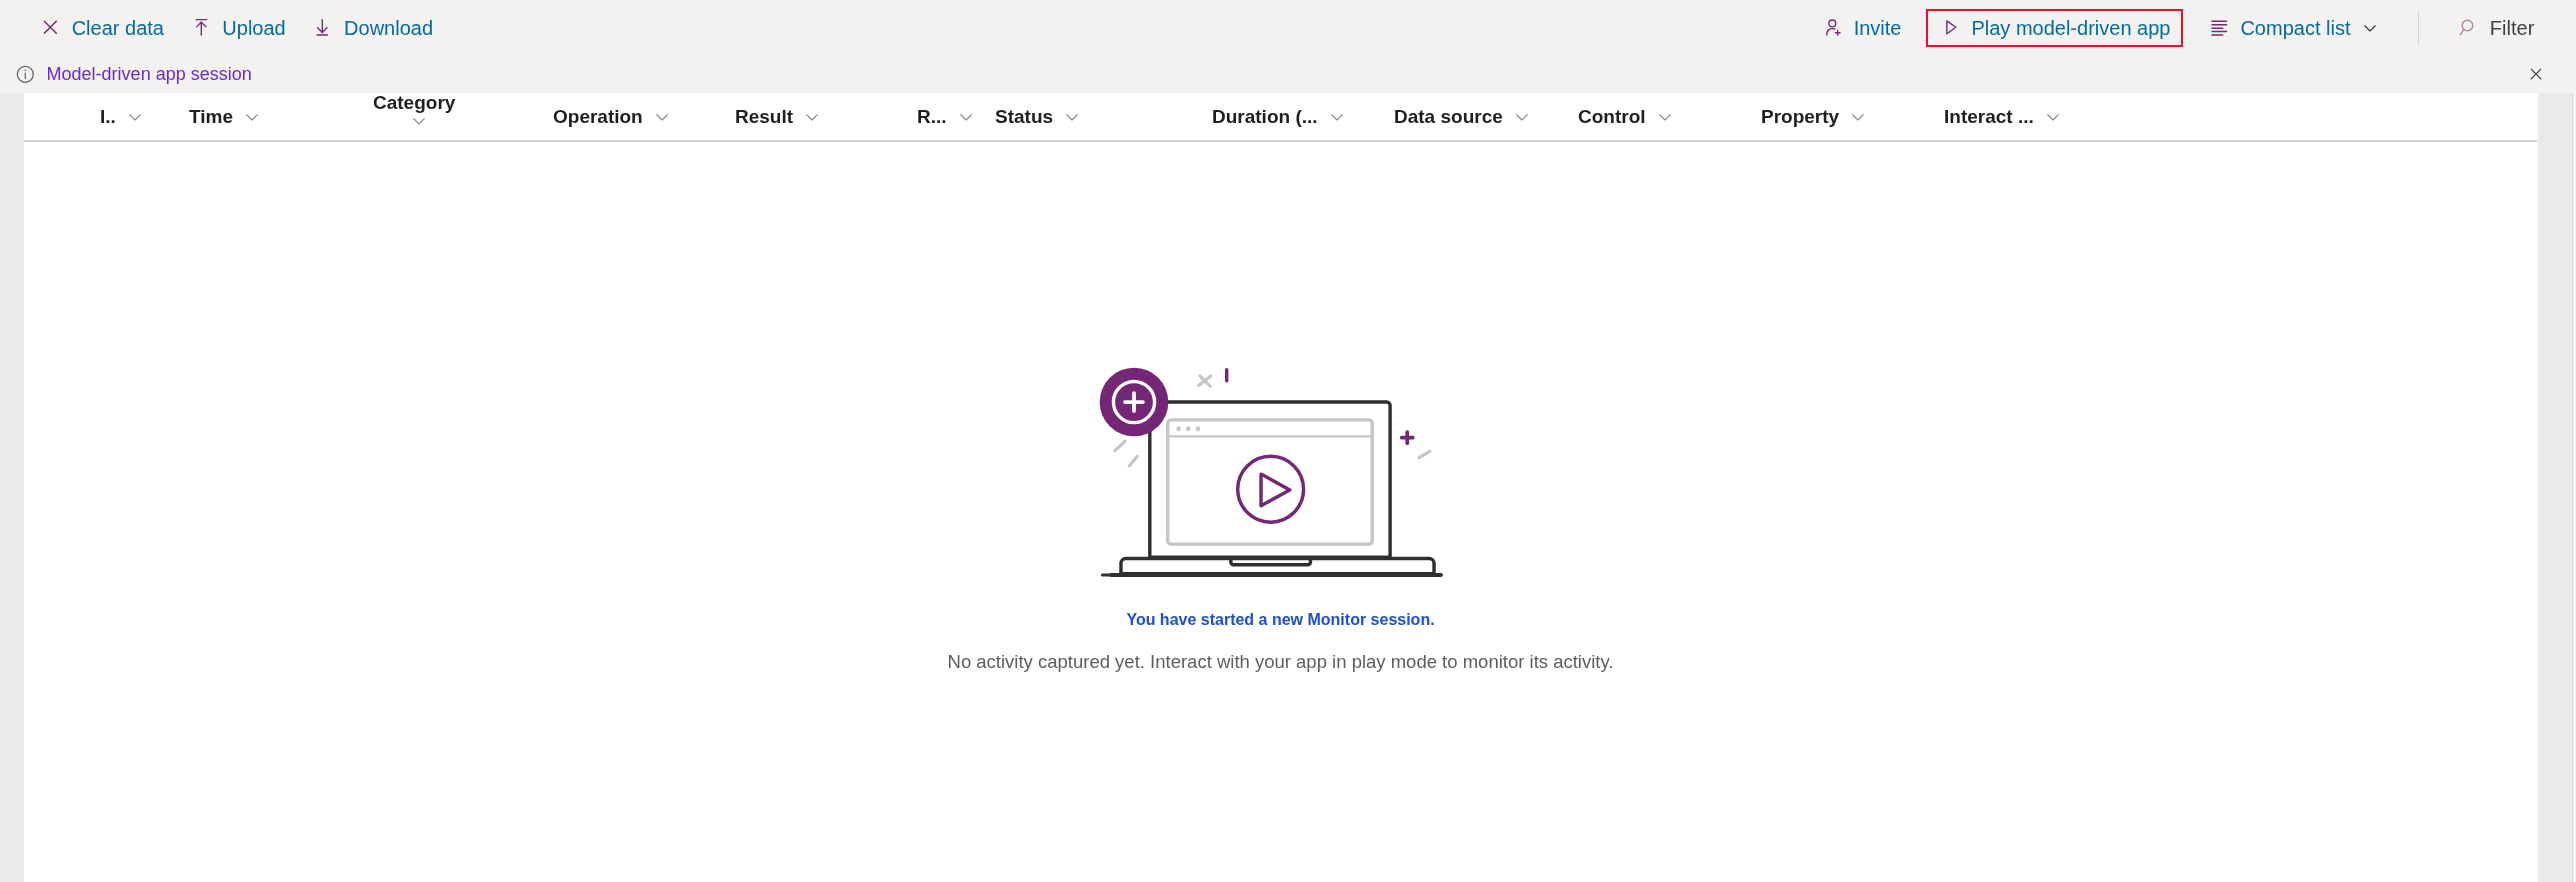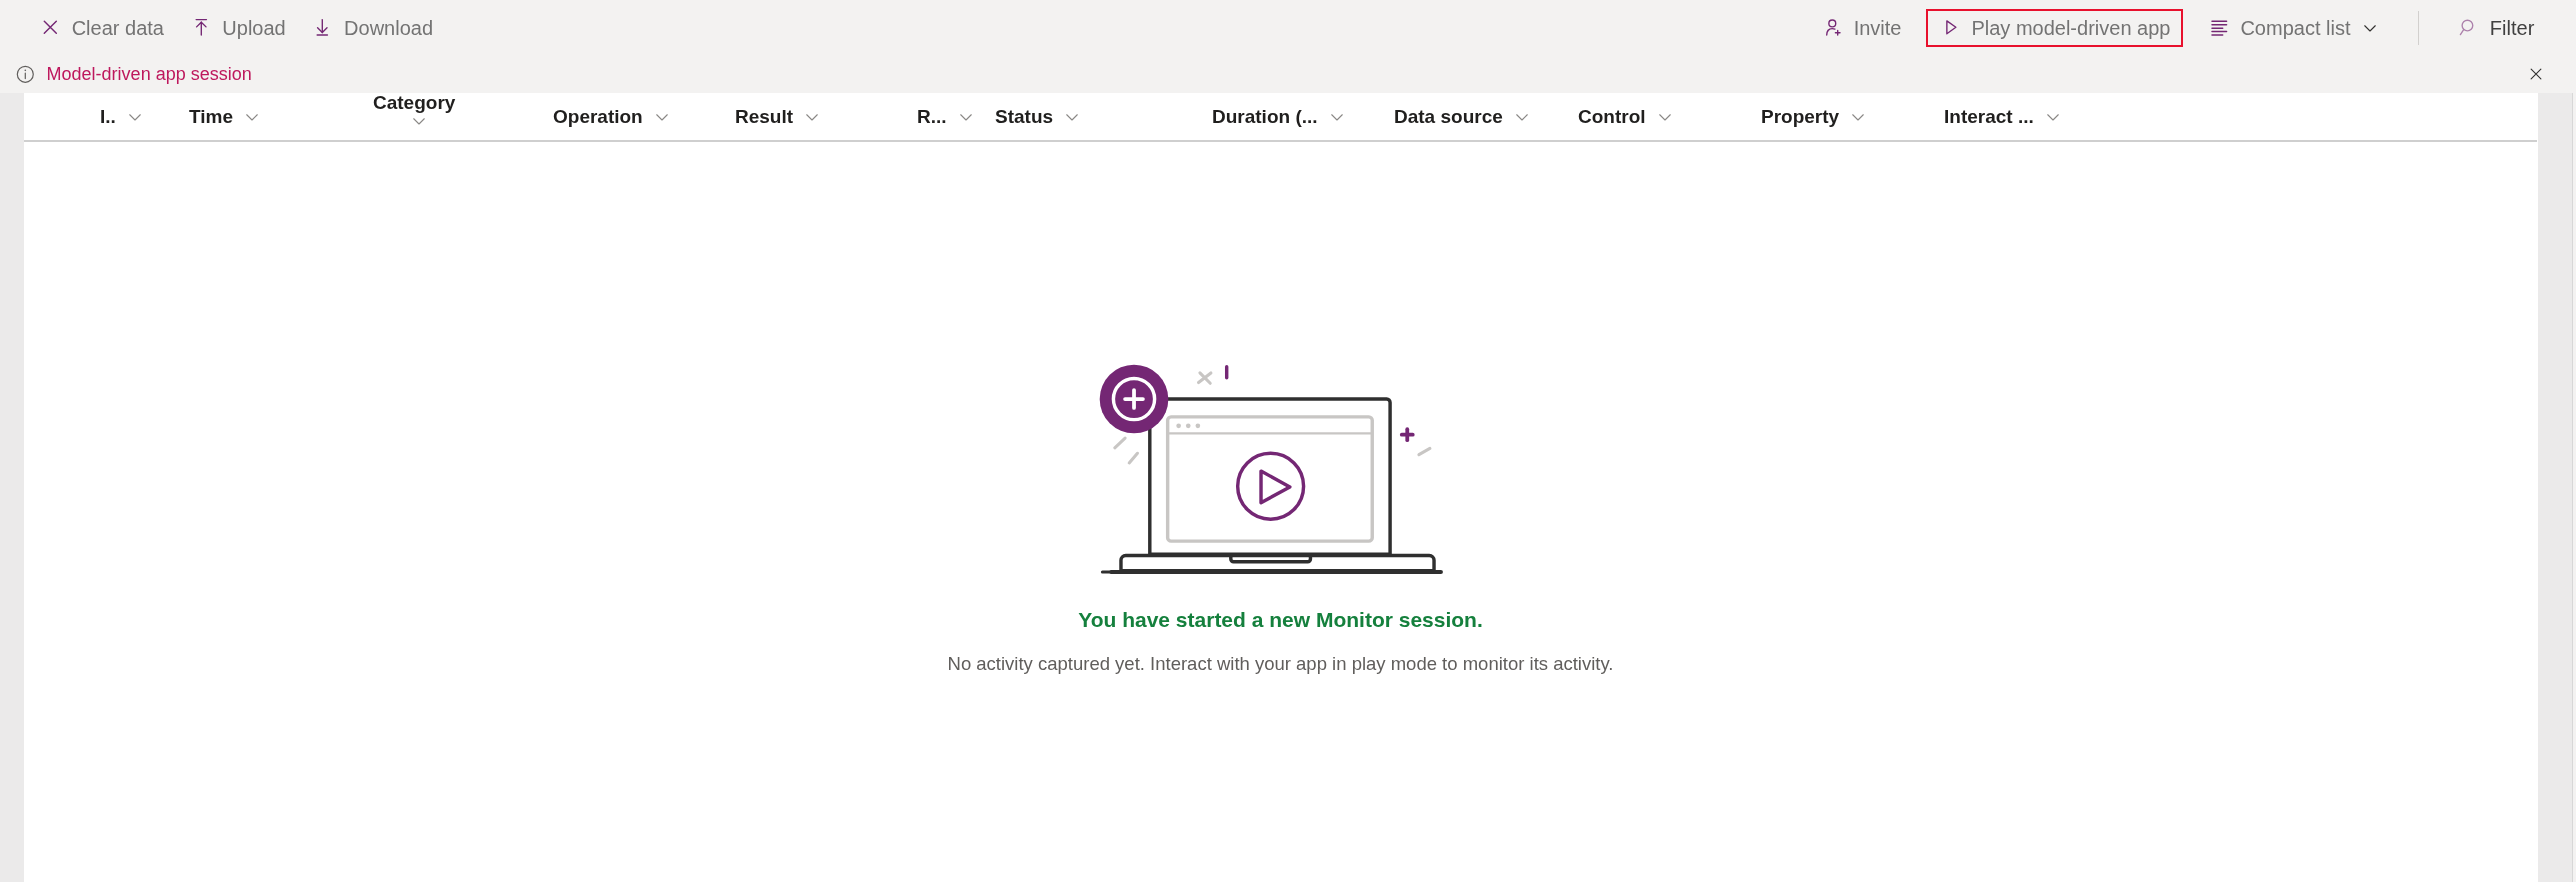--- a/index.html
+++ b/index.html
@@ -30,21 +30,21 @@
     align-items: center;
     height: 43px;
     padding: 0 11.7px;
     cursor: pointer;
     white-space: nowrap;
     border: 1.4px solid transparent;
     background: transparent;
   }
   .tb-btn .tb-label {
     font-size: 20px;
-    color: #737373;
+    color: #0369a1;
     line-height: 1;
   }
   .tb-btn .tb-ico {
     display: inline-flex;
     align-items: center;
     justify-content: center;
     width: 23.4px; height: 23.4px;
     margin-right: 9.6px;
     flex: 0 0 auto;
   }
@@ -79,21 +79,21 @@
     left: 0; top: 55px;
     width: 2576px; height: 38px;
     background: #f3f2f1;
     display: flex;
     align-items: center;
     padding-left: 15px;
   }
   #infobar .ib-ico { width: 20.6px; height: 20.6px; margin-right: 11px; flex: 0 0 auto; }
   #infobar .ib-text {
     font-size: 18px;
-    color: #be185d;
+    color: #6d28d9;
     line-height: 1;
   }
   #infobar .ib-close {
     margin-left: auto;
     margin-right: 25px;
     width: 30px; height: 30px;
     display: flex; align-items: center; justify-content: center;
     cursor: pointer;
   }
 
@@ -163,23 +163,23 @@
     top: 49px;
     width: 2513px;
     height: 740px;
     display: flex;
     flex-direction: column;
     align-items: center;
     justify-content: center;
   }
   #empty-art { margin-bottom: 23.4px; margin-left: -5.5px; }
   #empty-title {
-    font-size: 21px;
+    font-size: 16px;
     font-weight: bold;
-    color: #15803d;
+    color: #1d4ed8;
     line-height: 1;
     margin-bottom: 25px;
   }
   #empty-sub {
     font-size: 18.5px;
     color: #605e5c;
     line-height: 1;
   }
 </style>
 </head>

